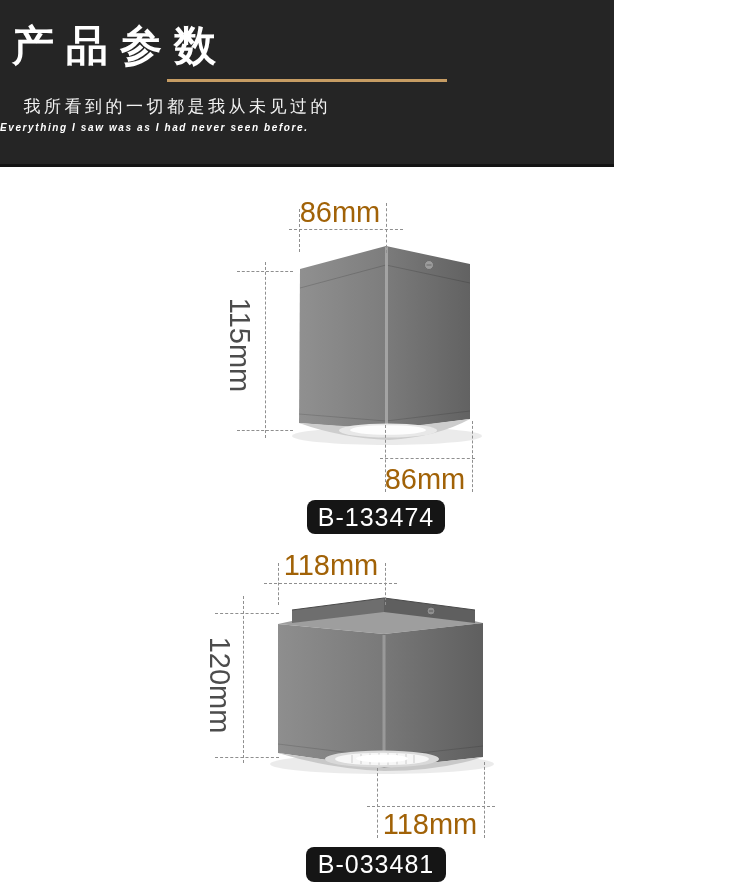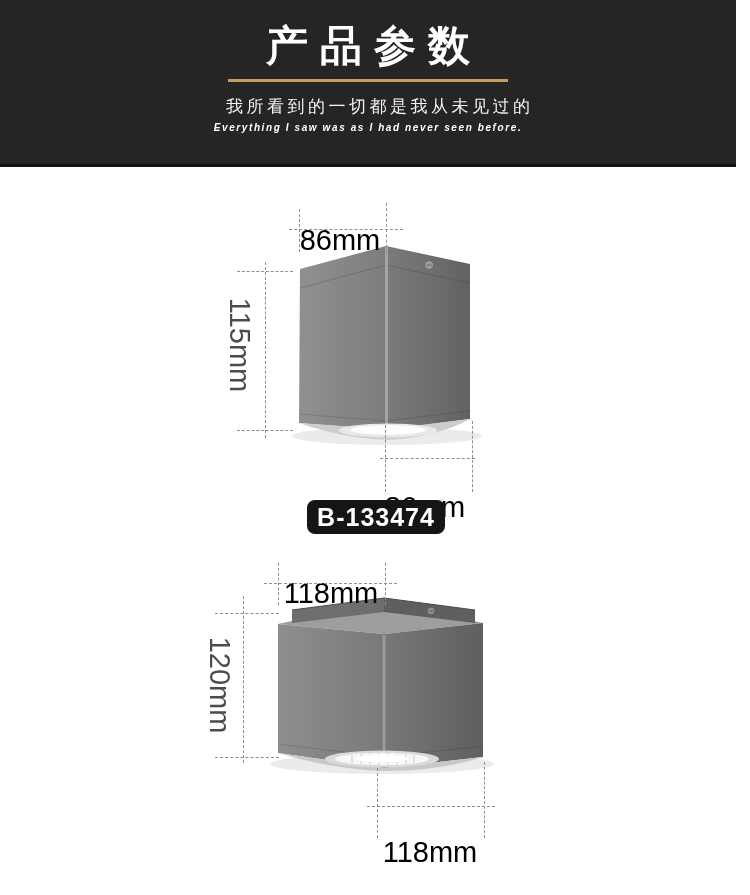--- a/index.html
+++ b/index.html
@@ -1,45 +1,45 @@
 <!DOCTYPE html>
 <html><head>
 <meta charset="utf-8">
 <style>
   * { margin:0; padding:0; box-sizing:border-box; }
   html,body { width:750px; background:#ffffff; }
   body { height:895px; overflow:hidden; position:relative;
          font-family:"Liberation Sans", sans-serif; }
 
   
-  .hdr { position:absolute; left:0; top:0; width:736px; height:167px;
+  .hdr { position:absolute; left:0; top:0; width:614px; height:167px;
          background:#252525; border-bottom:3px solid #131313;
-         text-align:center; }
+         text-align:left; }
   .hdr h1 { padding-top:24px; color:#ffffff; font-size:42px; font-weight:bold;
             letter-spacing:12px; text-indent:12px; line-height:1.05; }
   .divider { width:280px; height:3px; background:#C69C63; margin:11px auto 13px auto; }
   .sub-cn { color:#f2f2f2; font-size:17px; letter-spacing:3.5px; text-indent:3.5px;margin-left:20px; }
   .sub-en { color:#ffffff; font-size:10px; font-weight:bold;
             letter-spacing:1.6px; margin-top:4px;font-style:italic; }
 
   
   .stage { position:absolute; left:0; top:0; width:750px; height:895px; }
   .render-svg { position:absolute; left:0; top:0; width:750px; height:895px; }
 
   .dim-h { position:absolute; height:0; border-top:1px dashed #8f8f8f; }
   .dim-v { position:absolute; width:0; border-left:1px dashed #8f8f8f; }
   .dim-label { position:absolute; width:120px; text-align:center;
-               font-size:29px; color:#000000; white-space:nowrap;margin-top:28px; }
+               font-size:29px; color:#a16207; white-space:nowrap; }
   .dim-label-rot { position:absolute; font-size:29px; color:#4c4c4c;
                    white-space:nowrap;
                    transform:translate(-50%,-50%) rotate(90deg); }
 
   .model-badge { position:absolute; background:#151515; border-radius:8px;
                  color:#ffffff; text-align:center; font-size:25px;
-                 letter-spacing:1px;font-weight:bold; }
+                 letter-spacing:1px; }
   .badge-1 { left:307px; top:500px; width:138px; height:34px; line-height:34px; }
   .badge-2 { left:306px; top:847px; width:140px; height:35px; line-height:35px; }
 </style>
 </head>
 <body>
 
 <div class="hdr" style="background: rgb(37, 37, 37);">
   <h1>产品参数</h1>
   <div class="divider" style="background: rgb(198, 156, 99);"></div>
   <p class="sub-cn">我所看到的一切都是我从未见过的</p>
@@ -140,13 +140,14 @@
   <div class="dim-v" style="left:243px; top:596px; height:167px;"></div>
   <div class="dim-h" style="left:215px; top:613px; width:64px;"></div>
   <div class="dim-h" style="left:215px; top:757px; width:64px;"></div>
   <div class="dim-label-rot" style="left:219px; top:685px;">120mm</div>
 
   <div class="dim-h" style="left:367px; top:806px; width:128px;"></div>
   <div class="dim-v" style="left:377px; top:768px; height:70px;"></div>
   <div class="dim-v" style="left:484px; top:762px; height:76px;"></div>
   <div class="dim-label" style="left:370px; top:808px;">118mm</div>
 
+  <div class="model-badge badge-2">B-033481</div>
 </div>
 
 </body></html>

